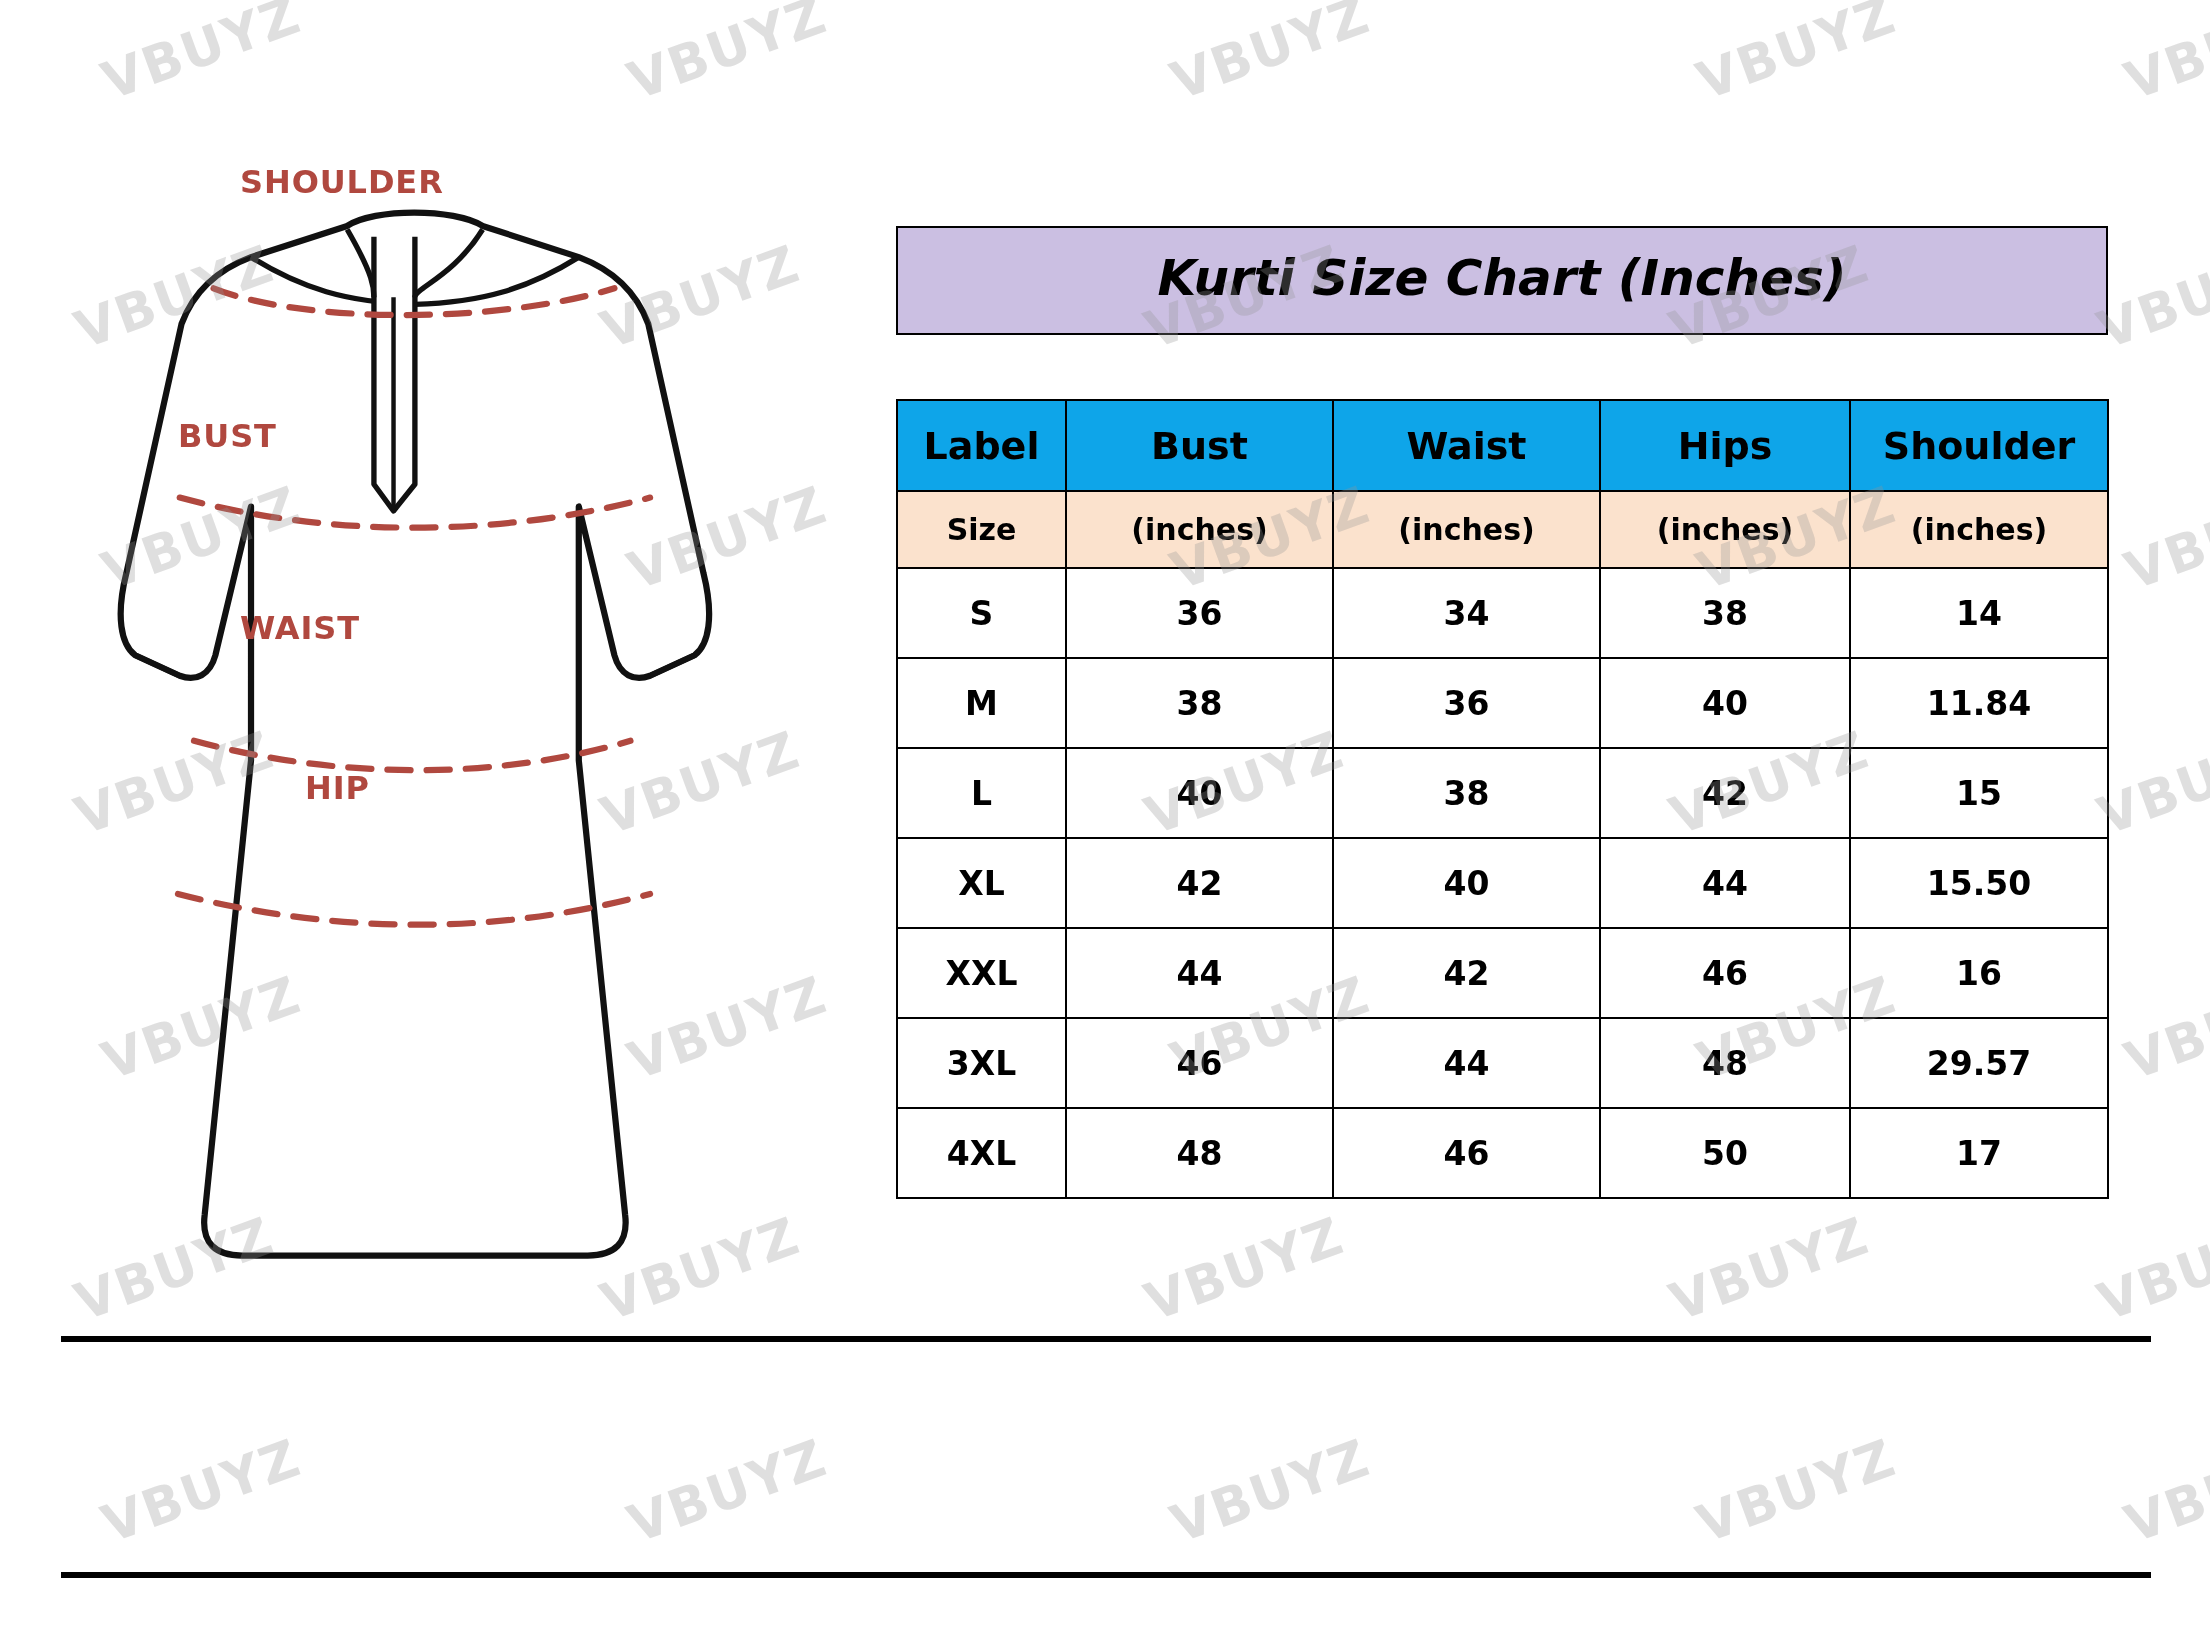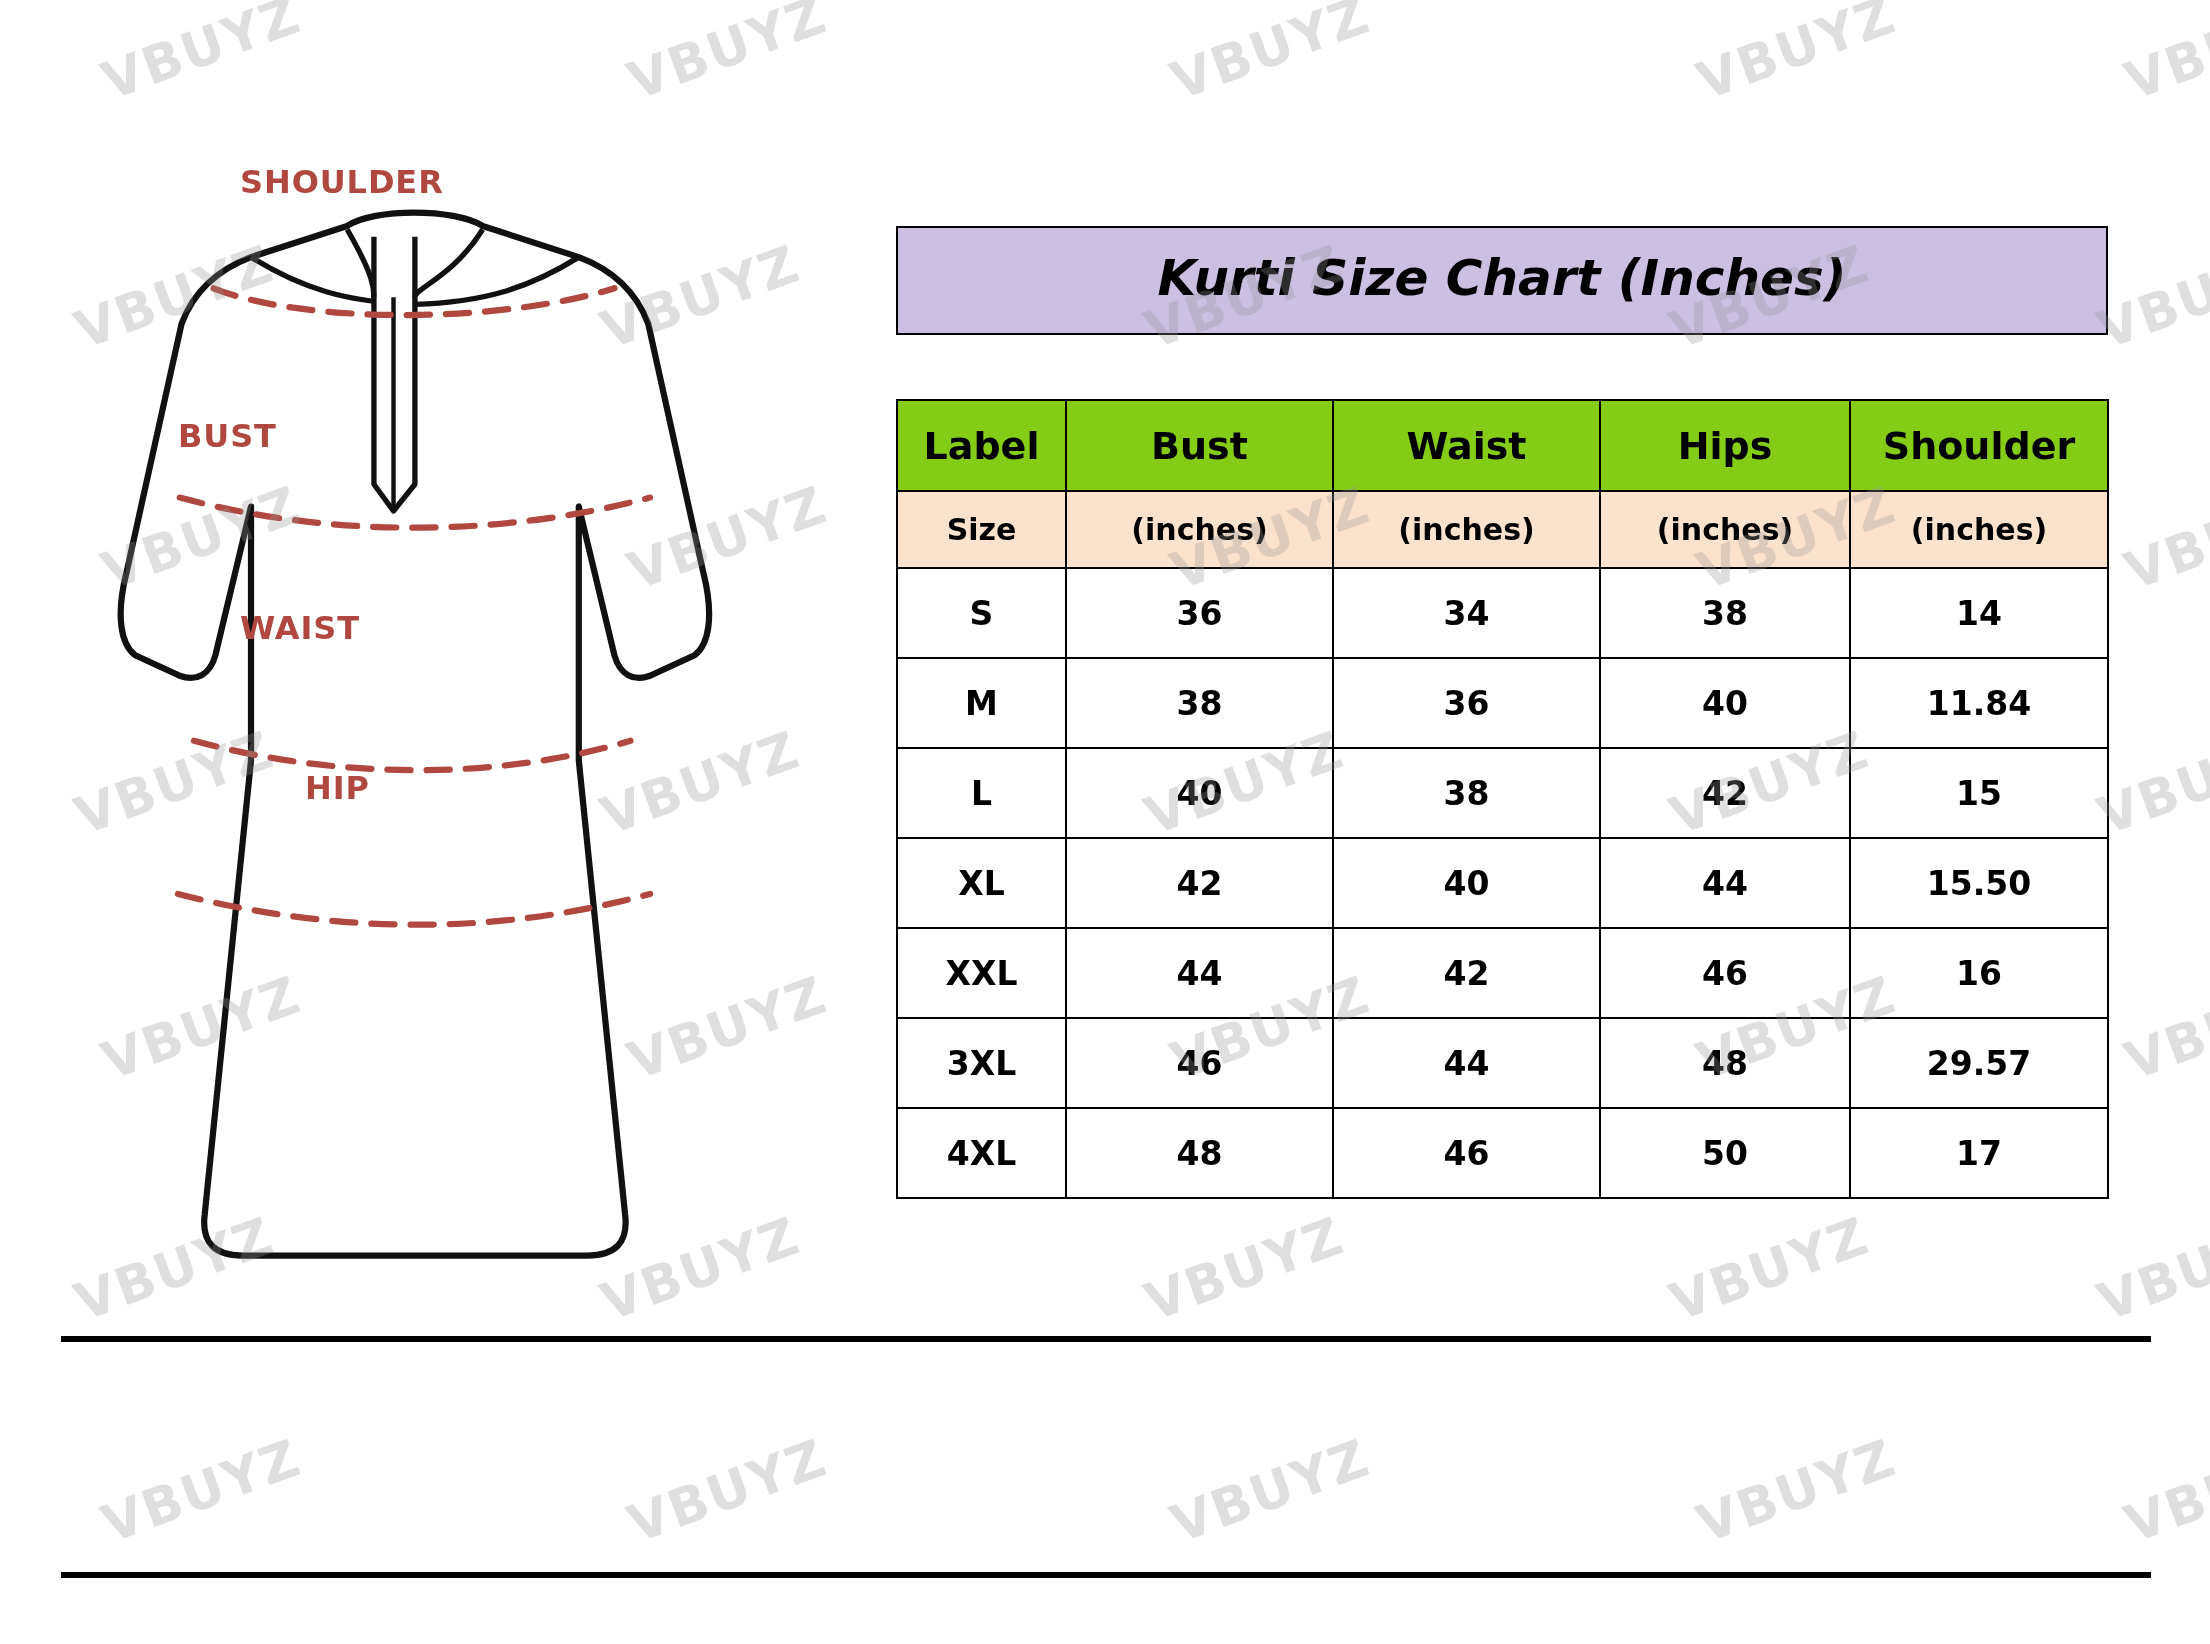--- a/index.html
+++ b/index.html
@@ -92,21 +92,21 @@
     width: 1212px;
     table-layout: fixed;
   }
   #size-table td, #size-table th {
     border: 2.7px solid #000000;
     text-align: center;
     font-family: "DejaVu Sans", sans-serif;
     color: #000;
   }
   #size-table thead th.hrow1 {
-    background: #84cc16;
+    background: #0ea5e9;
     font-size: 38px;
     font-weight: 700;
     height: 87px;
   }
   #size-table thead th.hrow2 {
     background: #fbe2cd;
     font-size: 30px;
     font-weight: 700;
     height: 73px;
   }

